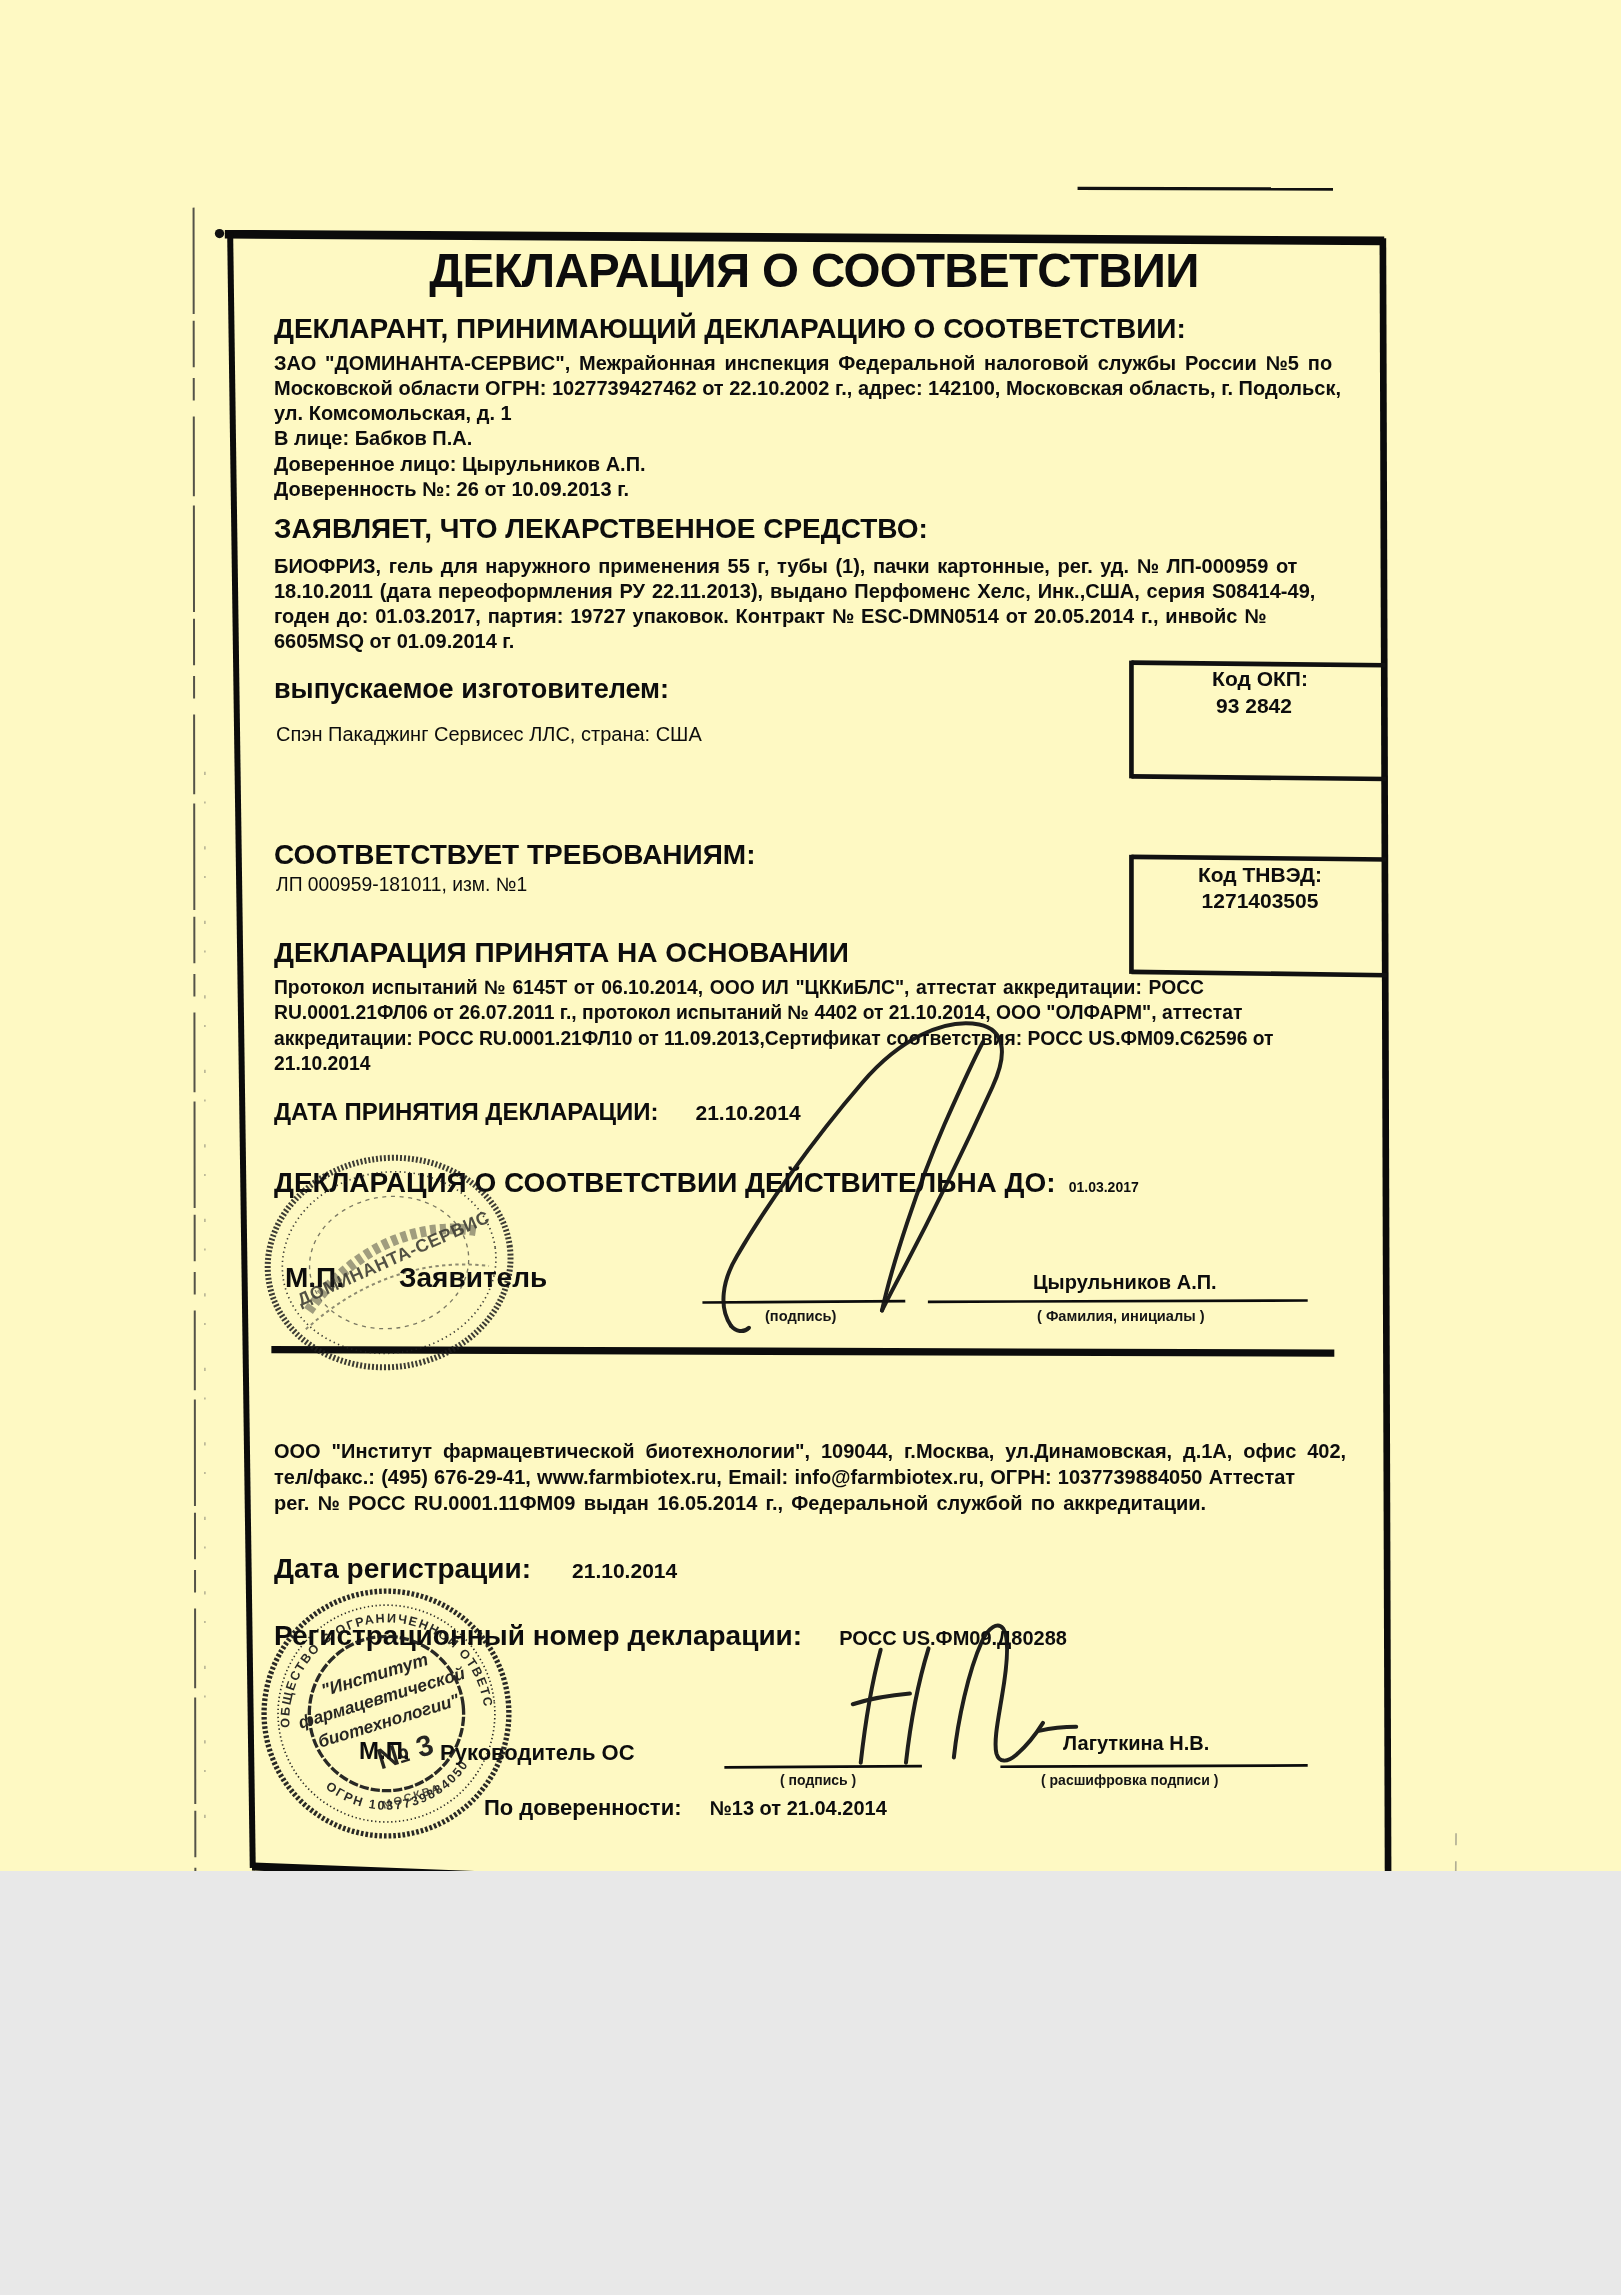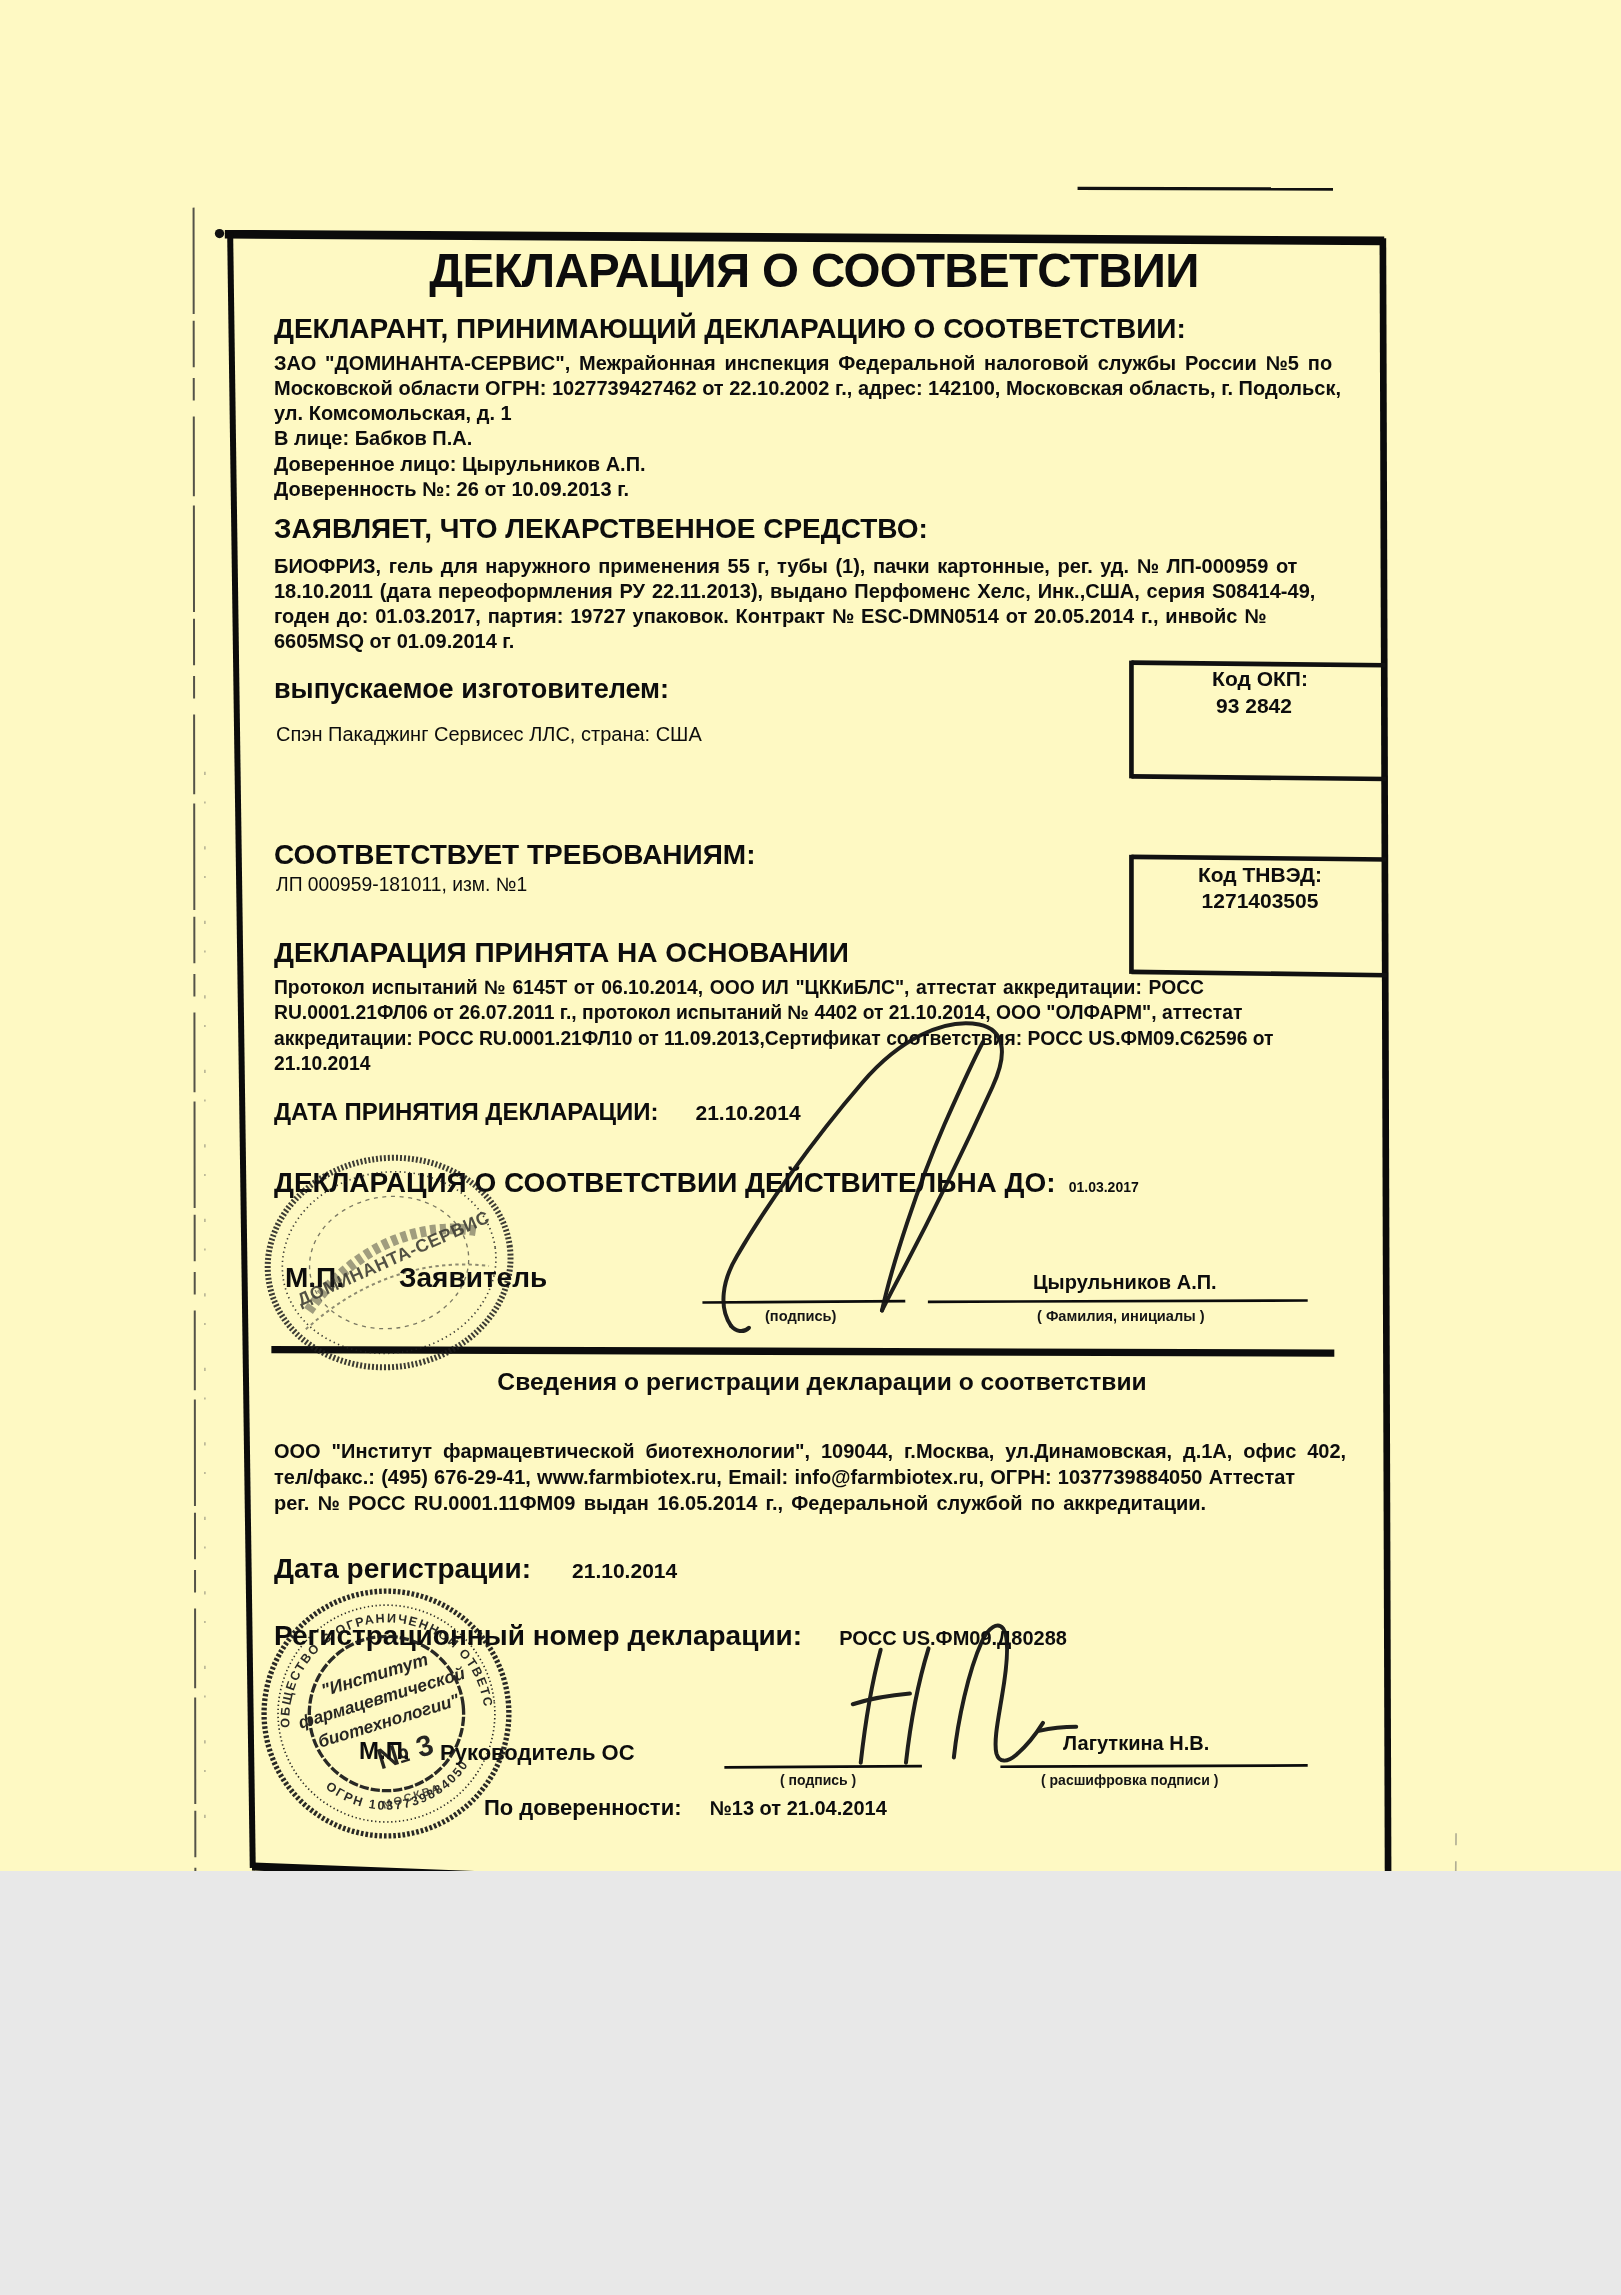--- a/index.html
+++ b/index.html
@@ -61,21 +61,20 @@
   <div class="t" style="left:274px;top:1168px">
     <span class="b" style="font-size:28px">ДЕКЛАРАЦИЯ О СООТВЕТСТВИИ ДЕЙСТВИТЕЛЬНА ДО:</span><span class="val" style="font-size:14px;margin-left:13px">01.03.2017</span>
   </div>
 
   <div class="t b" style="left:285px;top:1263px;font-size:28px">М.П.</div>
   <div class="t b" style="left:399px;top:1263px;font-size:28px">Заявитель</div>
   <div class="t val" style="left:1033px;top:1272px;font-size:20px">Цырульников А.П.</div>
   <div class="t cap" style="left:765px;top:1309px">(подпись)</div>
   <div class="t cap" style="left:1037px;top:1309px">( Фамилия, инициалы )</div>
 
-  <div class="t b ctr" style="left:822px;top:1369px;font-size:24.6px">Сведения о регистрации декларации о соответствии</div>
   <div class="t b" style="left:274px;top:1441px;font-size:20px;word-spacing:5.3px">ООО "Институт фармацевтической биотехнологии", 109044, г.Москва, ул.Динамовская, д.1А, офис 402,</div>
   <div class="t b" style="left:274px;top:1467px;font-size:20px;word-spacing:0.7px">тел/факс.: (495) 676-29-41, www.farmbiotex.ru, Email: info@farmbiotex.ru, ОГРН: 1037739884050 Аттестат</div>
   <div class="t b" style="left:274px;top:1493px;font-size:20px;word-spacing:2.7px">рег. № РОСС RU.0001.11ФМ09 выдан 16.05.2014 г., Федеральной службой по аккредитации.</div>
 
   <div class="t" style="left:274px;top:1554px">
     <span class="b" style="font-size:28px">Дата регистрации:</span><span class="val" style="font-size:21px;margin-left:41px">21.10.2014</span>
   </div>
 
   <div class="t" style="left:274px;top:1621px">
     <span class="b" style="font-size:28px">Регистрационный номер декларации:</span><span class="val" style="font-size:20px;margin-left:37px">РОСС US.ФМ09.Д80288</span>

